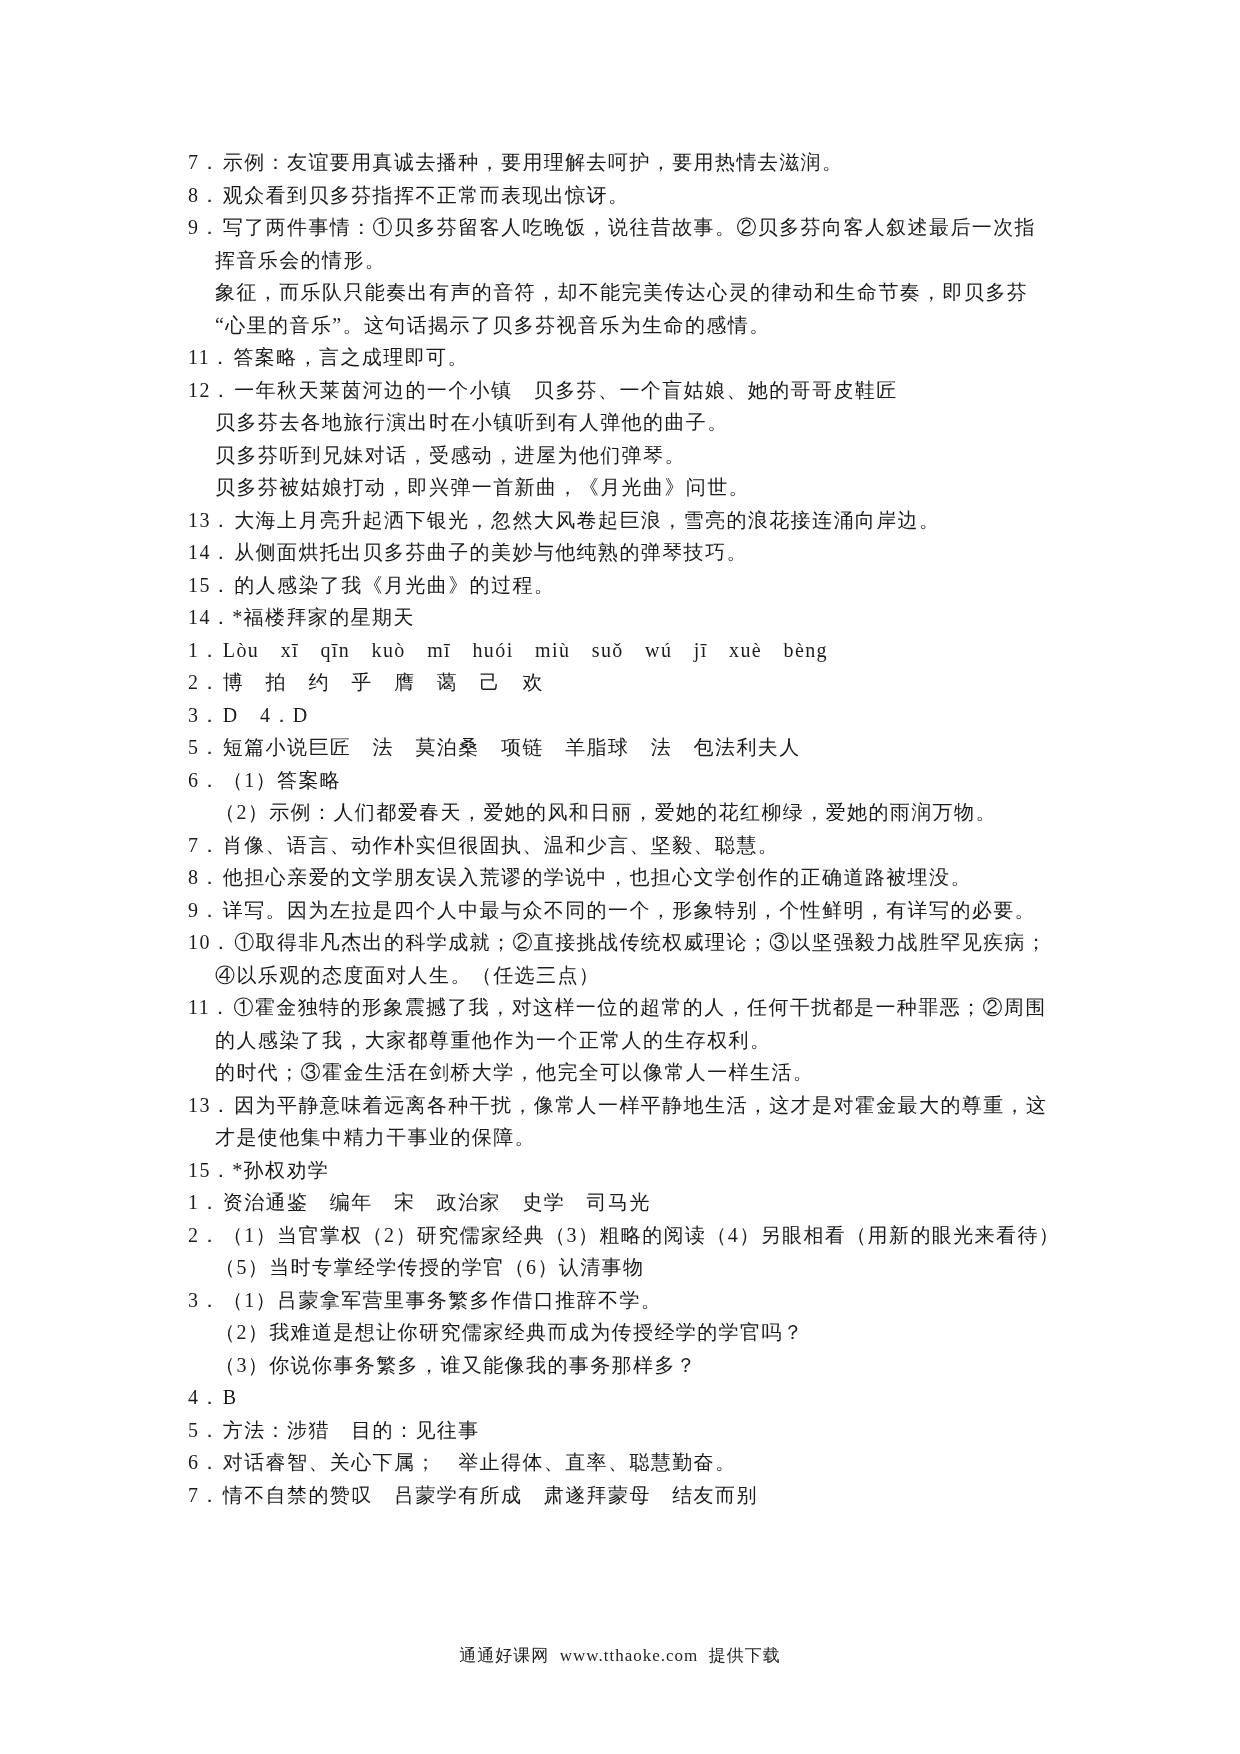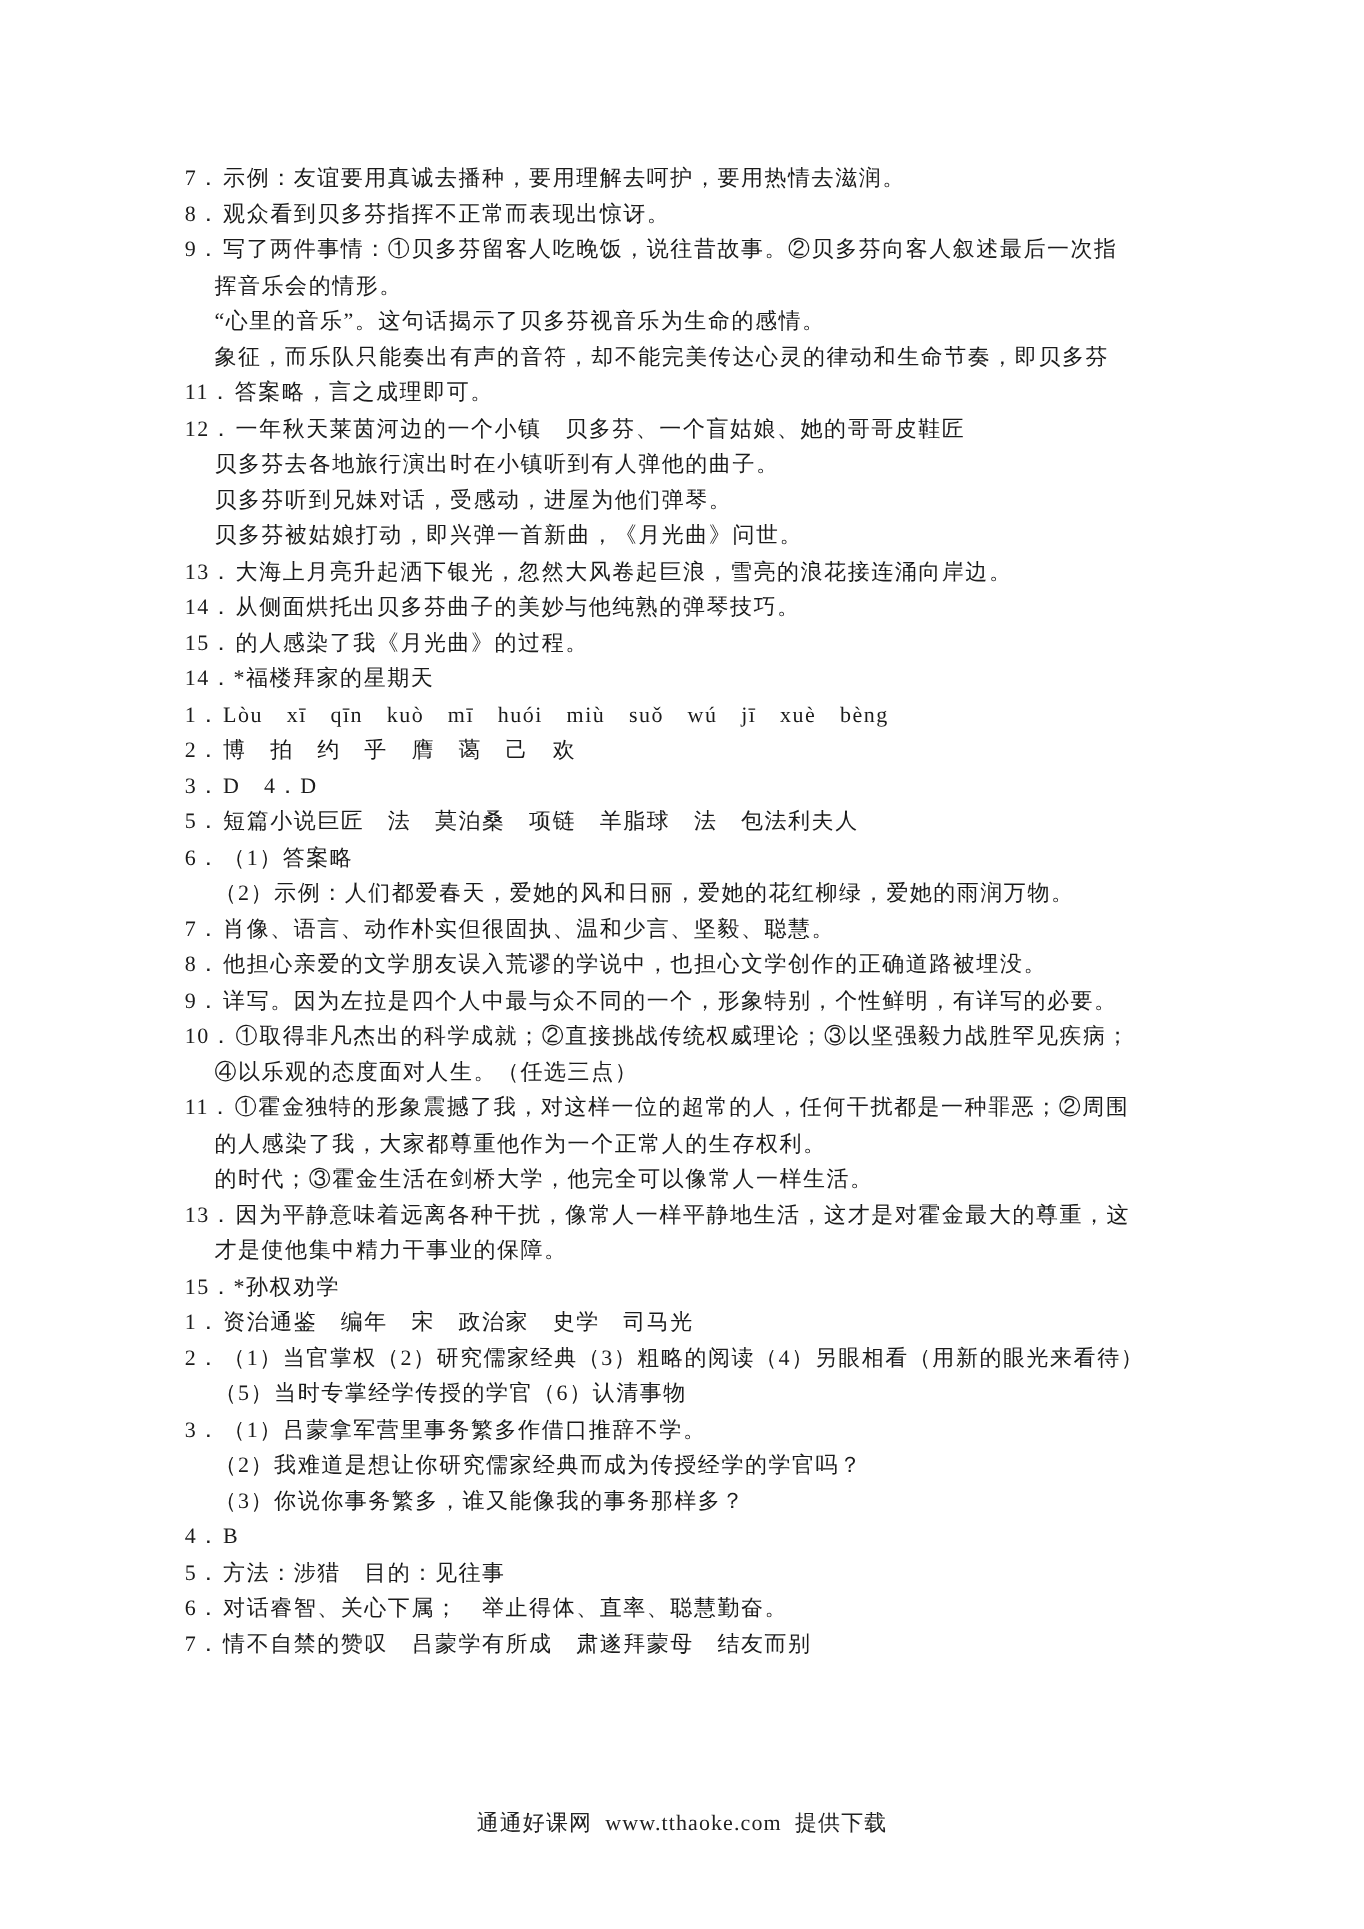--- a/index.html
+++ b/index.html
@@ -22,56 +22,57 @@
     left: 168px;
     top: 146px;
     width: 950px;
   }
   .ln {
     height: 32.5px;
     line-height: 32.5px;
     font-size: 20px;
     letter-spacing: 1.4px;
     white-space: pre;
+    margin-left: 20px;
   }
   .ln .no {
     display: inline-block;
     margin-right: 2px;
   }
   .ln.cont {
     padding-left: 27px;
   }
   .ln.head {
     text-align: left;
     letter-spacing: 1.4px;
     padding-right: 60px; 
   }
   .footer {
     position: absolute;
     left: 0;
     top: 1644px;
     width: 1240px;
     text-align: center;
-    font-size: 20px;
+    font-size: 17px;
     letter-spacing: 1px;
     white-space: pre;
     color: #222222;
   }
 </style>
 </head>
 <body>
 
 <div class="page" style="background: rgb(255, 255, 255); color: rgb(27, 27, 27);">
   <div class="doc" id="doc">
       <div class="ln"><span class="no">7．</span><span class="tx">示例：友谊要用真诚去播种，要用理解去呵护，要用热情去滋润。</span></div>
       <div class="ln"><span class="no">8．</span><span class="tx">观众看到贝多芬指挥不正常而表现出惊讶。</span></div>
       <div class="ln"><span class="no">9．</span><span class="tx">写了两件事情：①贝多芬留客人吃晚饭，说往昔故事。②贝多芬向客人叙述最后一次指</span></div>
       <div class="ln cont"><span class="tx">挥音乐会的情形。</span></div>
+      <div class="ln cont"><span class="tx">象征，而乐队只能奏出有声的音符，却不能完美传达心灵的律动和生命节奏，即贝多芬</span></div>
       <div class="ln cont"><span class="tx">“心里的音乐”。这句话揭示了贝多芬视音乐为生命的感情。</span></div>
-      <div class="ln cont"><span class="tx">象征，而乐队只能奏出有声的音符，却不能完美传达心灵的律动和生命节奏，即贝多芬</span></div>
       <div class="ln"><span class="no">11．</span><span class="tx">答案略，言之成理即可。</span></div>
       <div class="ln"><span class="no">12．</span><span class="tx">一年秋天莱茵河边的一个小镇　贝多芬、一个盲姑娘、她的哥哥皮鞋匠</span></div>
       <div class="ln cont"><span class="tx">贝多芬去各地旅行演出时在小镇听到有人弹他的曲子。</span></div>
       <div class="ln cont"><span class="tx">贝多芬听到兄妹对话，受感动，进屋为他们弹琴。</span></div>
       <div class="ln cont"><span class="tx">贝多芬被姑娘打动，即兴弹一首新曲，《月光曲》问世。</span></div>
       <div class="ln"><span class="no">13．</span><span class="tx">大海上月亮升起洒下银光，忽然大风卷起巨浪，雪亮的浪花接连涌向岸边。</span></div>
       <div class="ln"><span class="no">14．</span><span class="tx">从侧面烘托出贝多芬曲子的美妙与他纯熟的弹琴技巧。</span></div>
       <div class="ln"><span class="no">15．</span><span class="tx">的人感染了我《月光曲》的过程。</span></div>
       <div class="ln head"><span class="tx">14．*福楼拜家的星期天</span></div>
       <div class="ln"><span class="no">1．</span><span class="tx">Lòu　xī　qīn　kuò　mī　huói　miù　suǒ　wú　jī　xuè　bèng</span></div>

